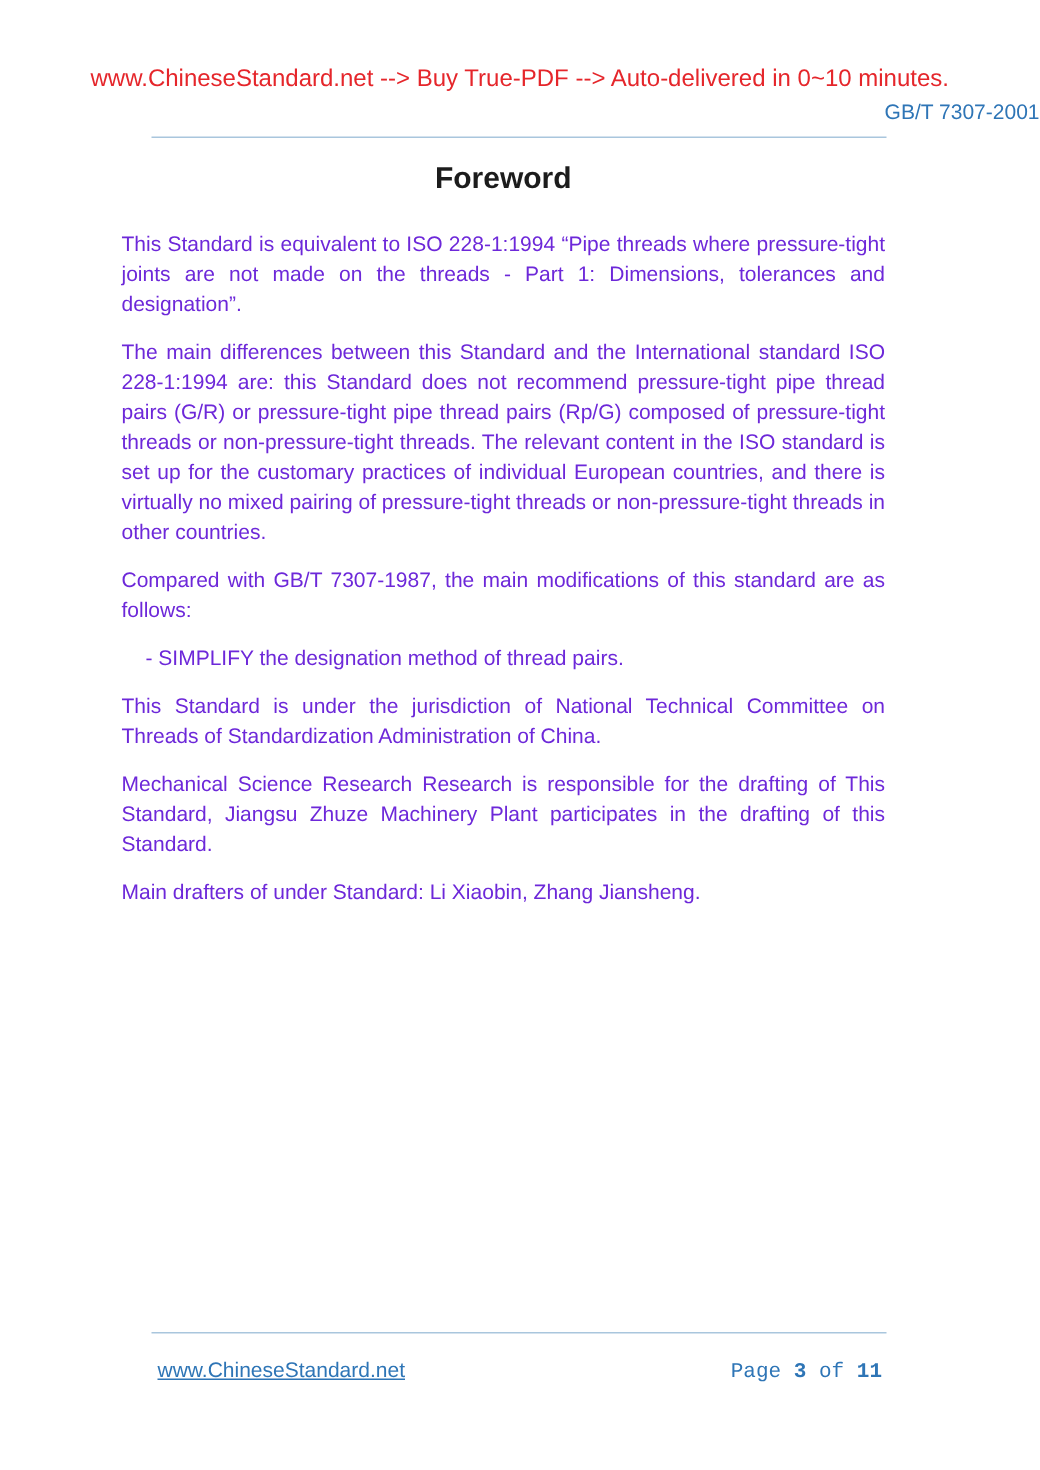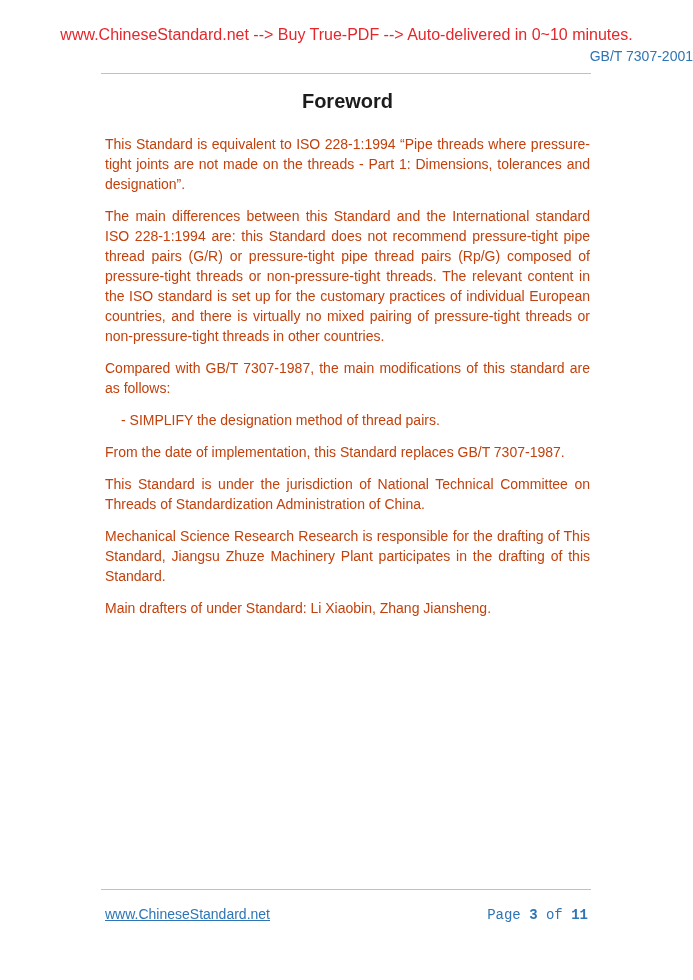--- a/index.html
+++ b/index.html
@@ -13,50 +13,51 @@
     font-family: "Liberation Sans", "DejaVu Sans", sans-serif;
     overflow: hidden;
   }
   .header { padding-top: 26px; }
   .promo {
     color: #e5262b;
     font-size: 16px;
     line-height: 18px;
     text-align: center;
     white-space: nowrap;
+    margin-top: 18px;
   }
   .std-code {
     color: #2e75b6;
     font-size: 14px;
     line-height: 16px;
     text-align: right;
     margin-top: 4px;
   }
   .rule {
     border: none;
     border-top: 1px solid #a9c6dd;
     margin: 9px 102px 0 101px;
     height: 0;
   }
   .doc-body {
     flex: 1;
-    padding: 0 103px 0 105px;
+    padding: 0 103px 0 81px;
   }
   .doc-title {
     text-align: center;
     font-size: 20px;
     line-height: 23px;
     font-weight: bold;
     color: #1c1c1c;
     margin: 16px 0 21px 0;
   }
   p.para {
     font-size: 14px;
     line-height: 20px;
-    color: #c2410c;
+    color: #6d28d9;
     text-align: justify;
     margin: 0 0 12px 0;
   }
   p.para.indent {
     padding-left: 16px;
     text-align: left;
   }
   .footer {
     margin: 0 102px 55px 101px;
     border-top: 1px solid #a9c6dd;
@@ -93,21 +94,20 @@
 
     <p class="para">This Standard is equivalent to ISO 228-1:1994 “Pipe threads where pressure-tight joints are not made on the threads - Part 1: Dimensions, tolerances and designation”.</p>
 
     <p class="para">The main differences between this Standard and the International standard ISO 228-1:1994 are: this Standard does not recommend pressure-tight pipe thread pairs (G/R) or pressure-tight pipe thread pairs (Rp/G) composed of pressure-tight threads or non-pressure-tight threads. The relevant content in the ISO standard is set up for the customary practices of individual European countries, and there is virtually no mixed pairing of pressure-tight threads or non-pressure-tight threads in other countries.</p>
 
     <p class="para">Compared with GB/T 7307-1987, the main modifications of this standard are as follows:</p>
 
 
     <p class="para indent">- SIMPLIFY the designation method of thread pairs.</p>
 
-    <p class="para">From the date of implementation, this Standard replaces GB/T 7307-1987.</p>
 
 
     <p class="para">This Standard is under the jurisdiction of National Technical Committee on Threads of Standardization Administration of China.</p>
 
     <p class="para">Mechanical Science Research Research is responsible for the drafting of This Standard, Jiangsu Zhuze Machinery Plant participates in the drafting of this Standard.</p>
 
     <p class="para">Main drafters of under Standard: Li Xiaobin, Zhang Jiansheng.</p>
   </div>
 
   <div class="footer">

